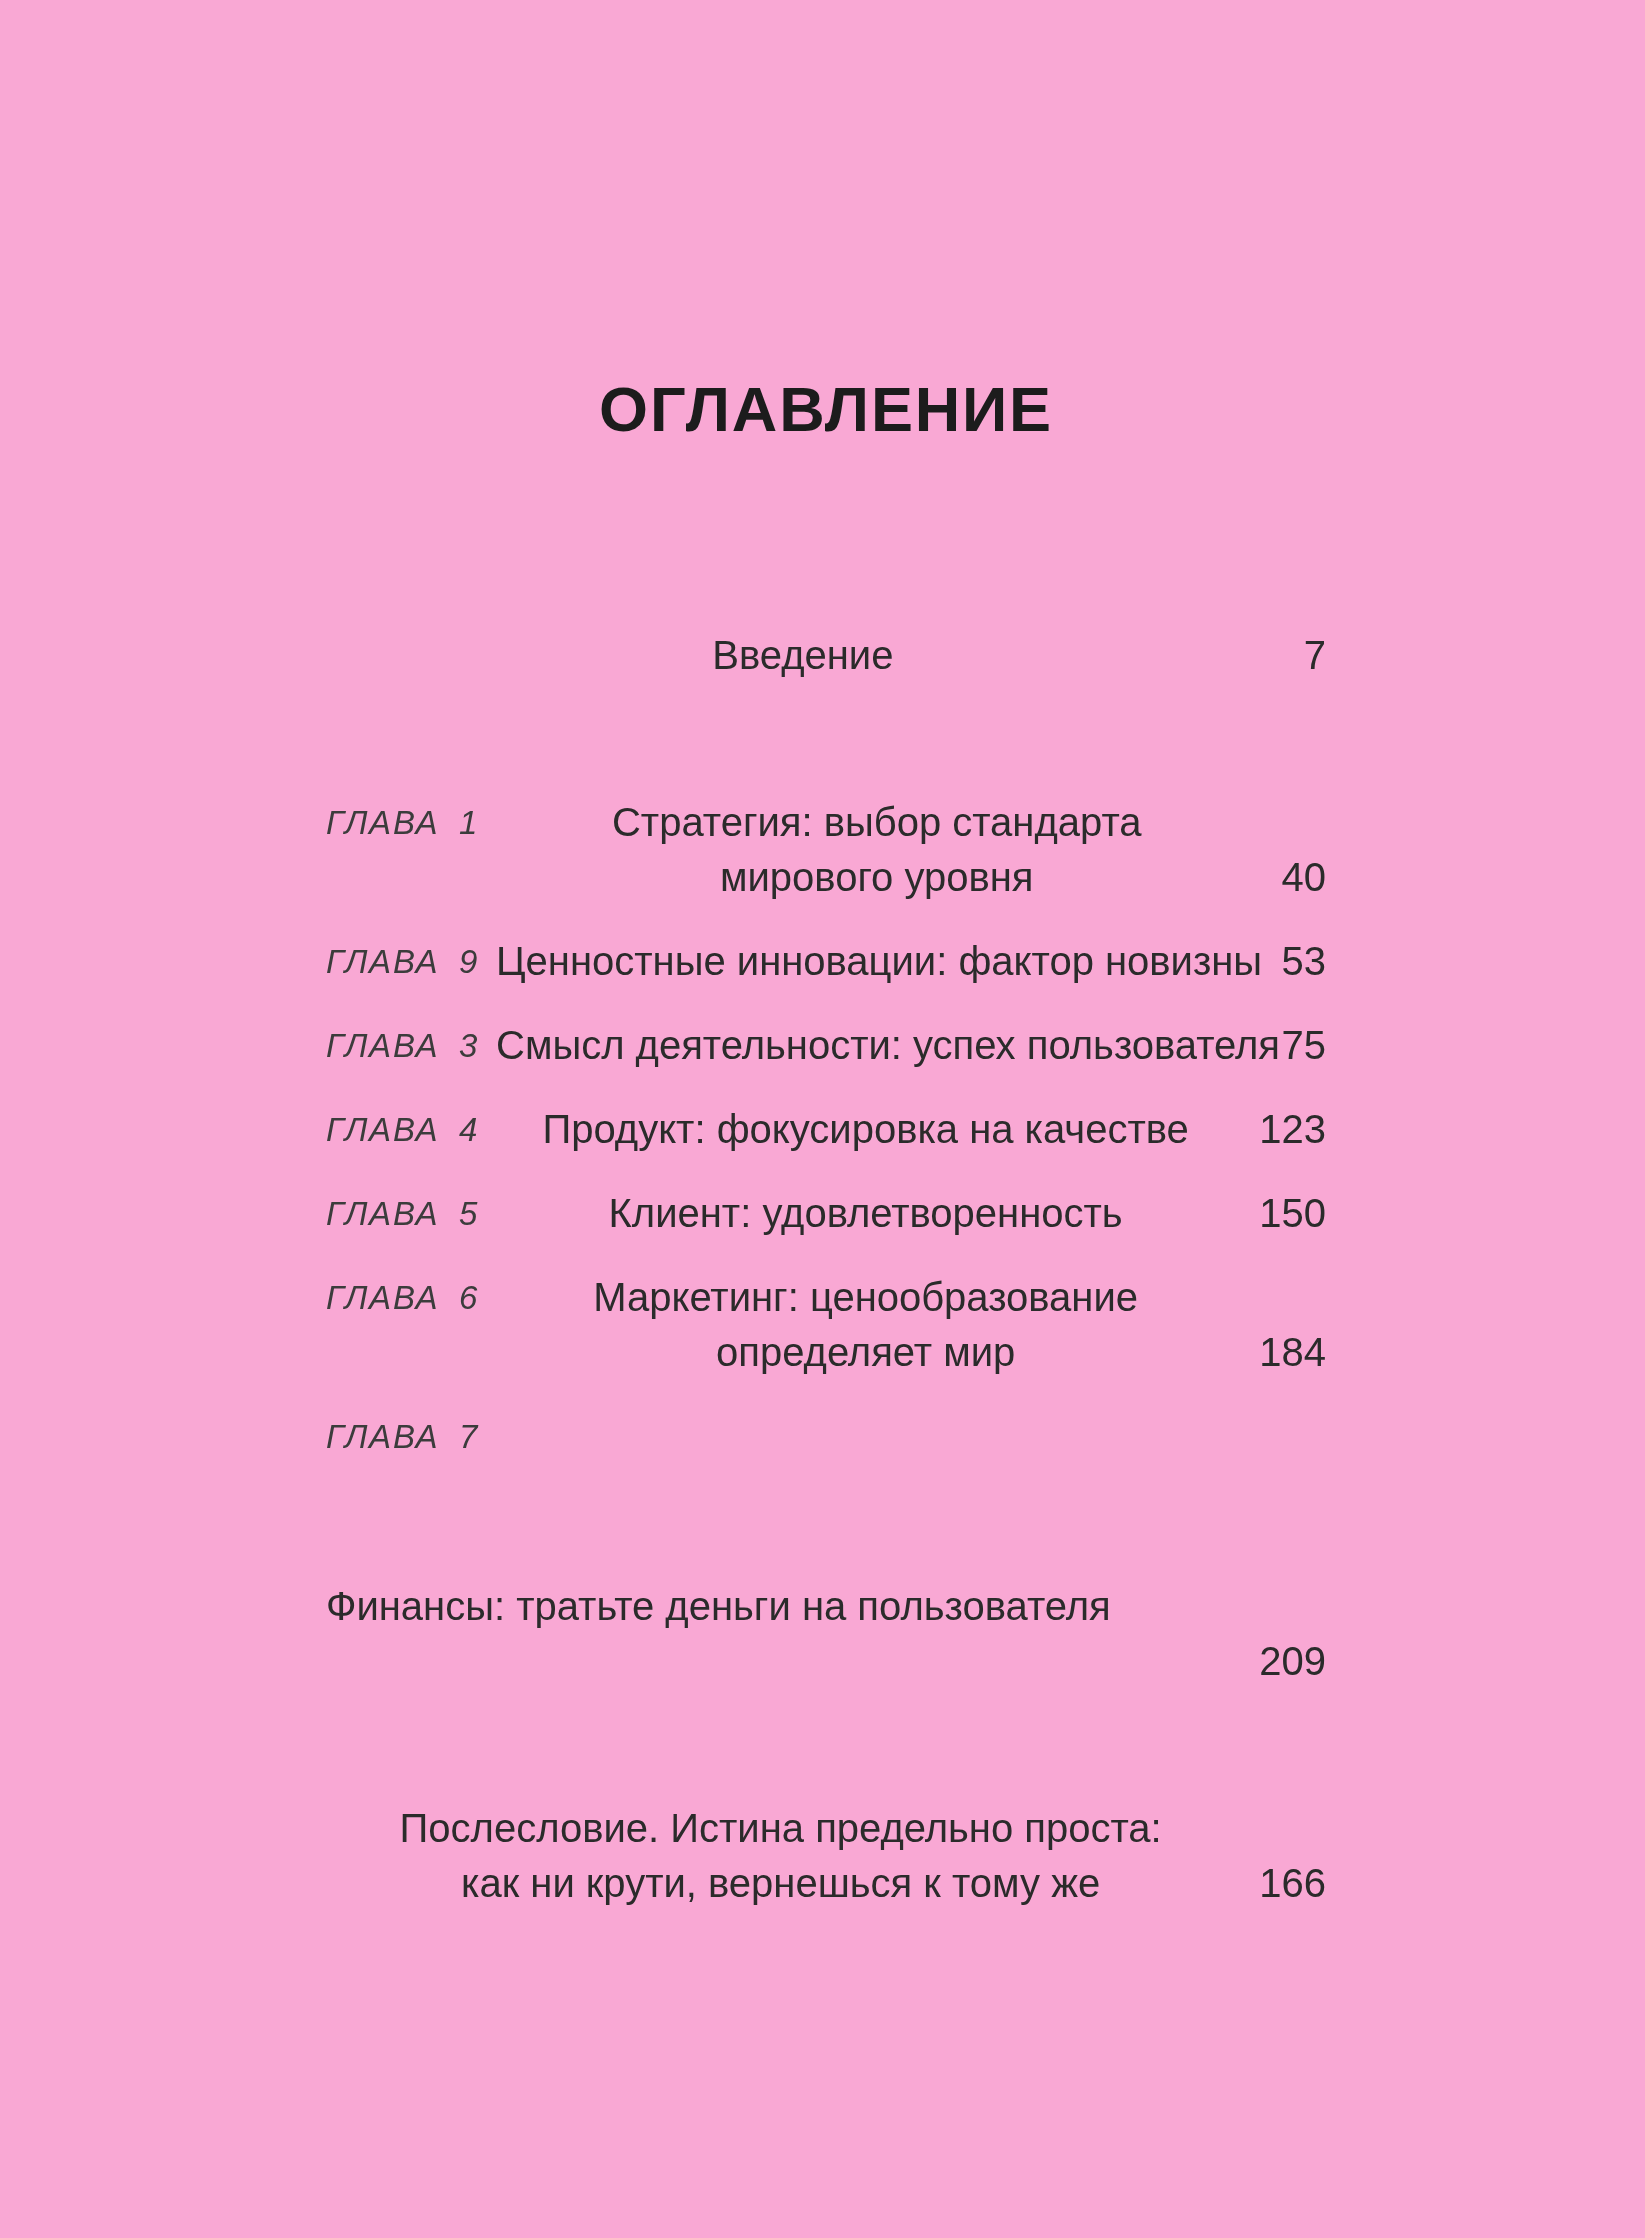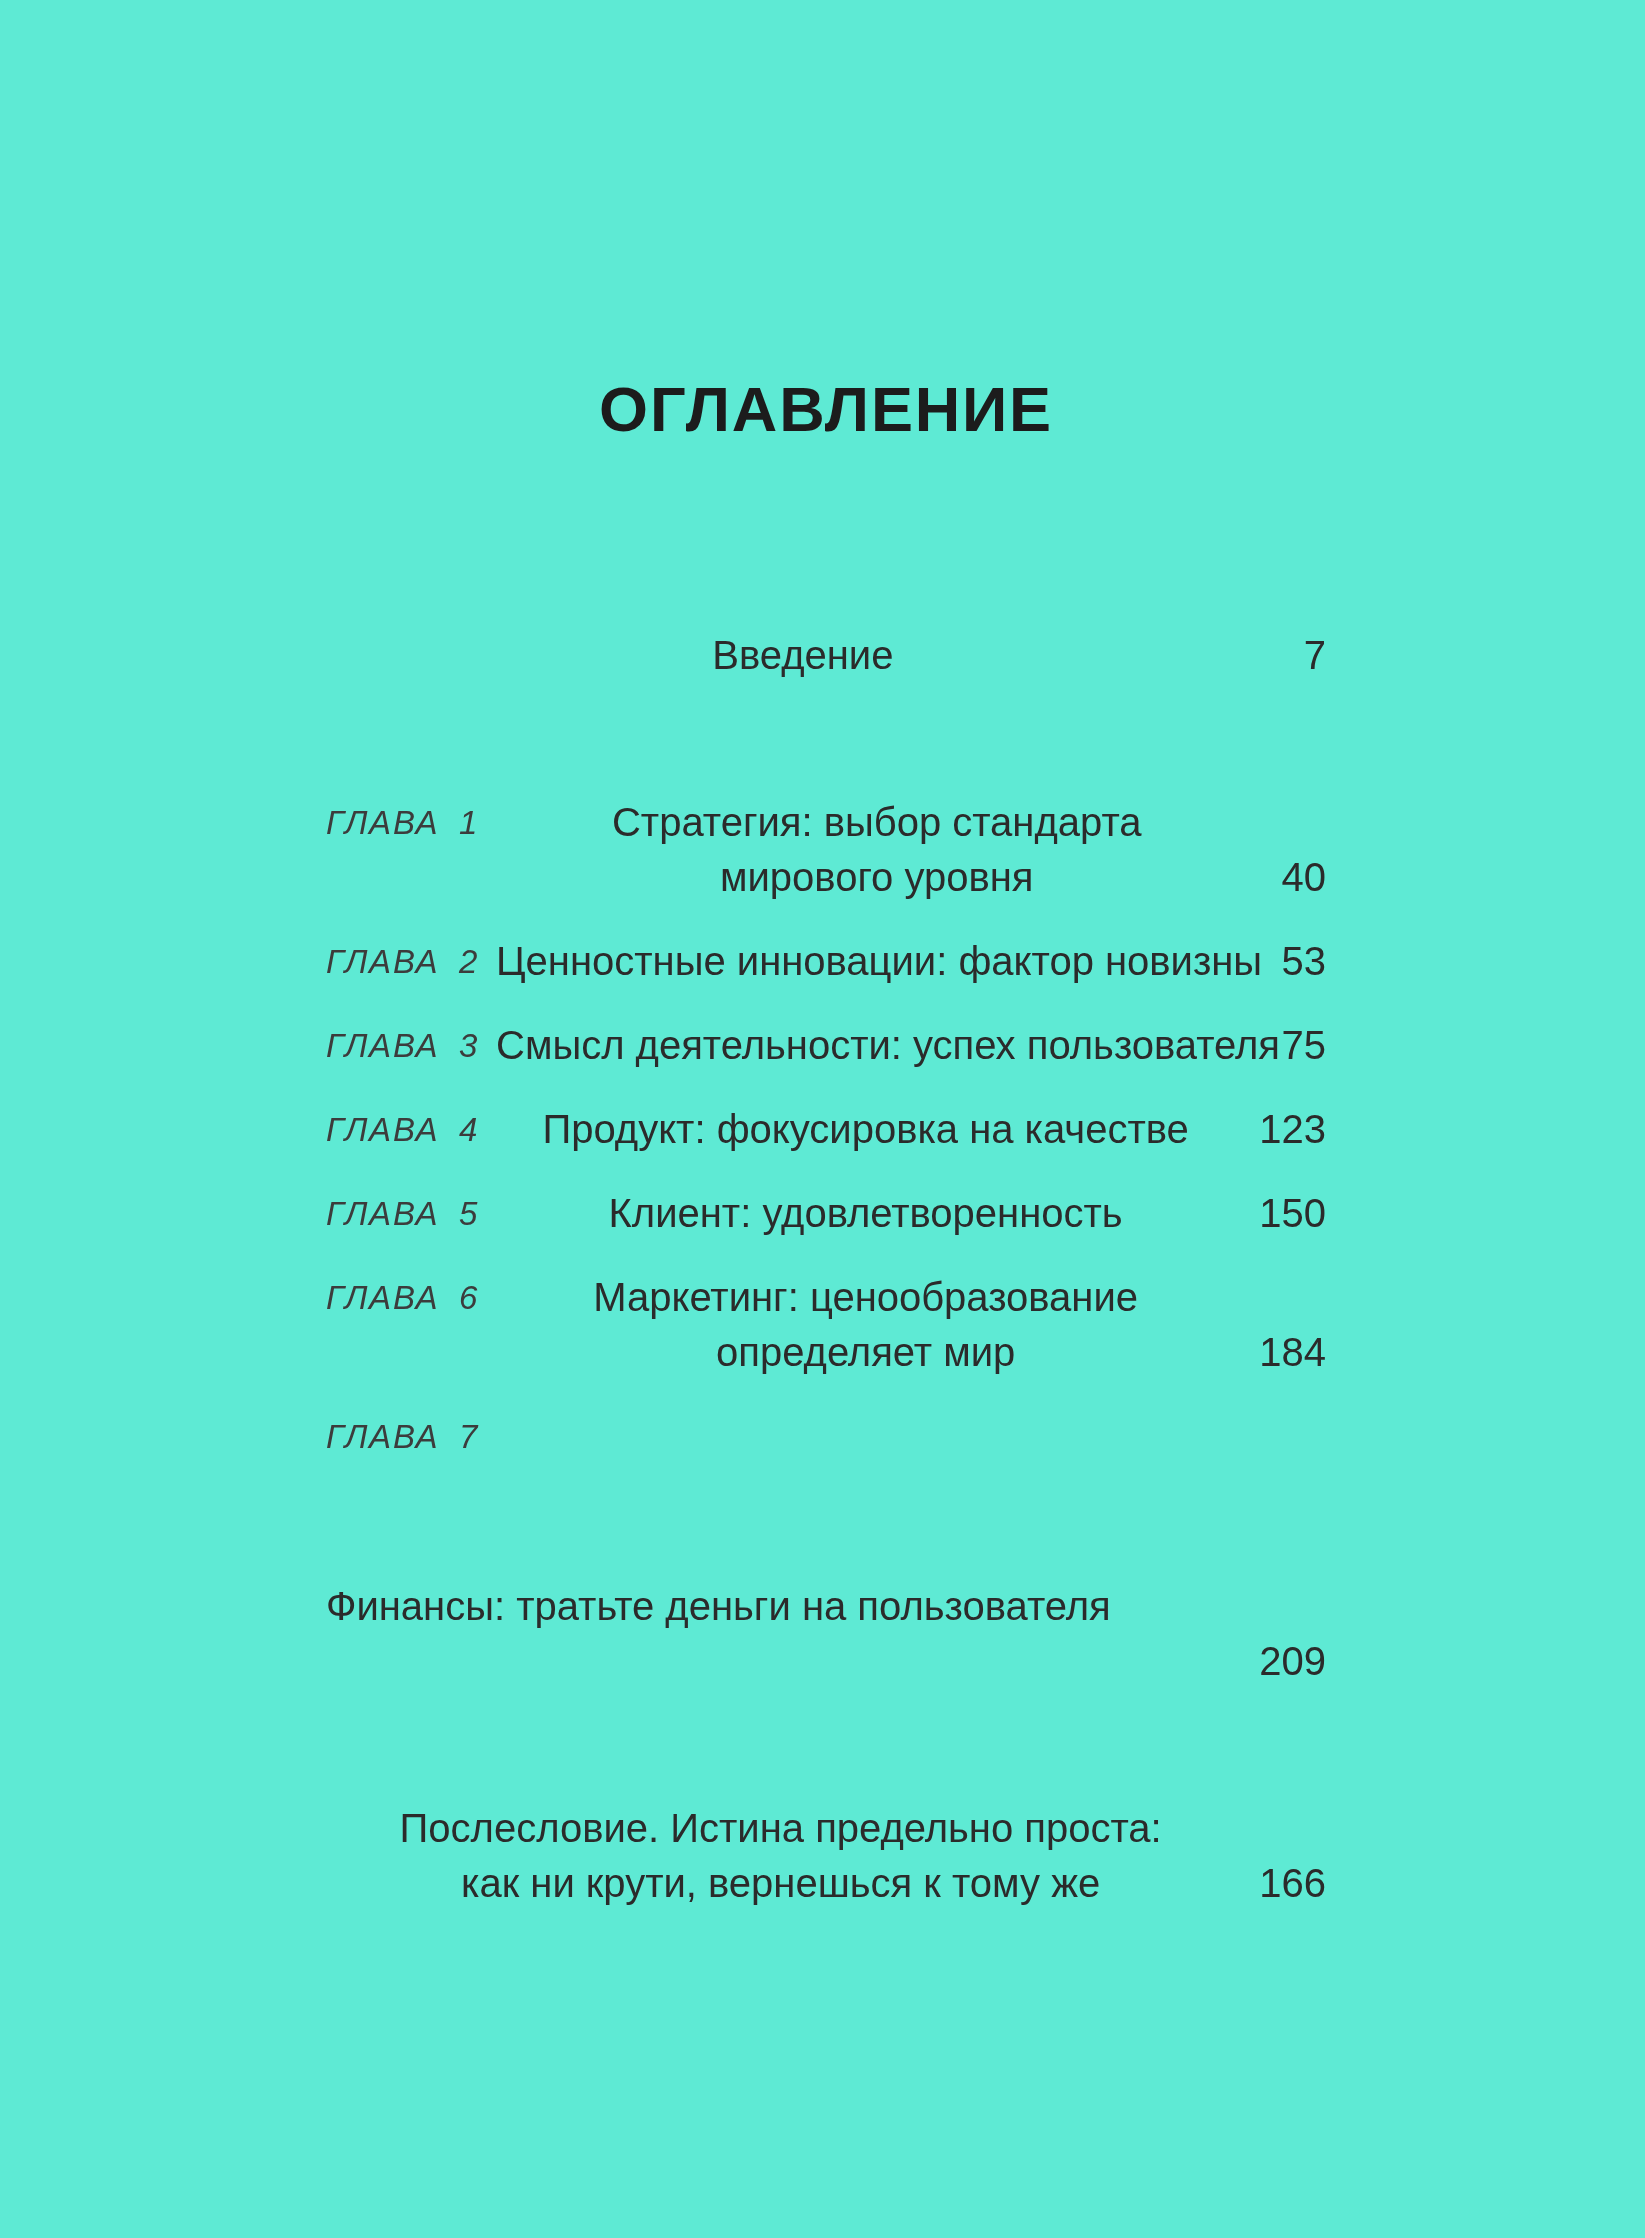--- a/index.html
+++ b/index.html
@@ -4,21 +4,21 @@
 <style>
   html, body {
     margin: 0;
     padding: 0;
     background: #ffffff;
   }
   .page {
     position: relative;
     width: 1645px;
     height: 2239px;
-    background: #5eead4;
+    background: #f9a8d4;
     font-family: "Liberation Sans", sans-serif;
     color: #2b2b2b;
     overflow: hidden;
   }
   .content {
     position: absolute;
     left: 326px;
     top: 376px;
     width: 1000px;
   }
@@ -85,21 +85,21 @@
     <div class="toc-row chapter-row">
       <div class="label-col">ГЛАВА 1</div>
       <div class="title-col">
         <div class="line">Стратегия: выбор стандарта</div>
         <div class="line">мирового уровня</div>
       </div>
       <div class="page-col">40</div>
     </div>
 
     <div class="toc-row chapter-row">
-      <div class="label-col">ГЛАВА 2</div>
+      <div class="label-col">ГЛАВА 9</div>
       <div class="title-col">
         <div class="line">Ценностные инновации: фактор новизны</div>
       </div>
       <div class="page-col">53</div>
     </div>
 
     <div class="toc-row chapter-row">
       <div class="label-col">ГЛАВА 3</div>
       <div class="title-col">
         <div class="line">Смысл деятельности: успех пользователя</div>

